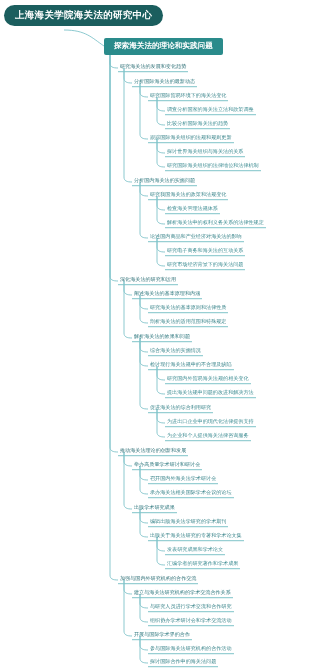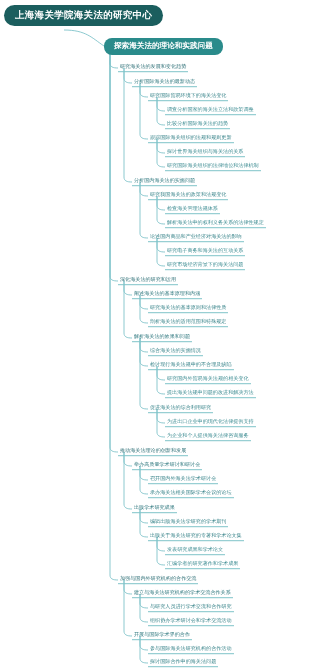--- a/index.html
+++ b/index.html
@@ -25,21 +25,21 @@
     font-size:9.5px;
     letter-spacing:.3px;
     line-height:1;
     font-weight:600;
   }
   
   .lvl1{
     left:104px;top:38px;
     background:#2a8b8b;
     color:#ffffff;
-    border-radius:8px;
+    border-radius:2px;
     padding:4px 10px 5px 10px;
     font-size:7.6px;
     line-height:1;
     font-weight:600;
   }
   
   .row{
     color:#2b6f75;
     font-size:5.1px;
     line-height:1;

